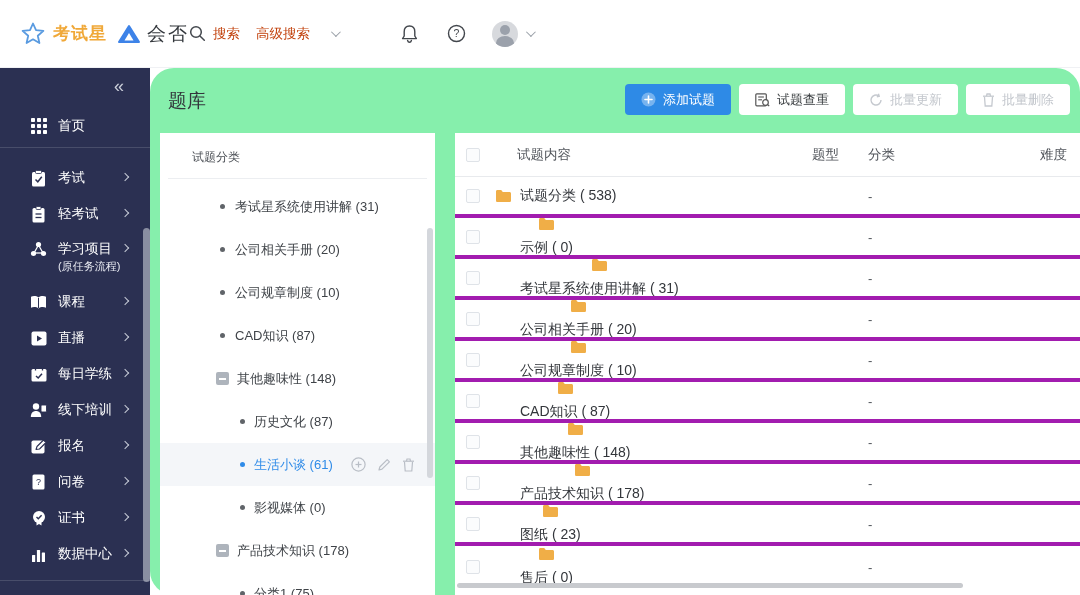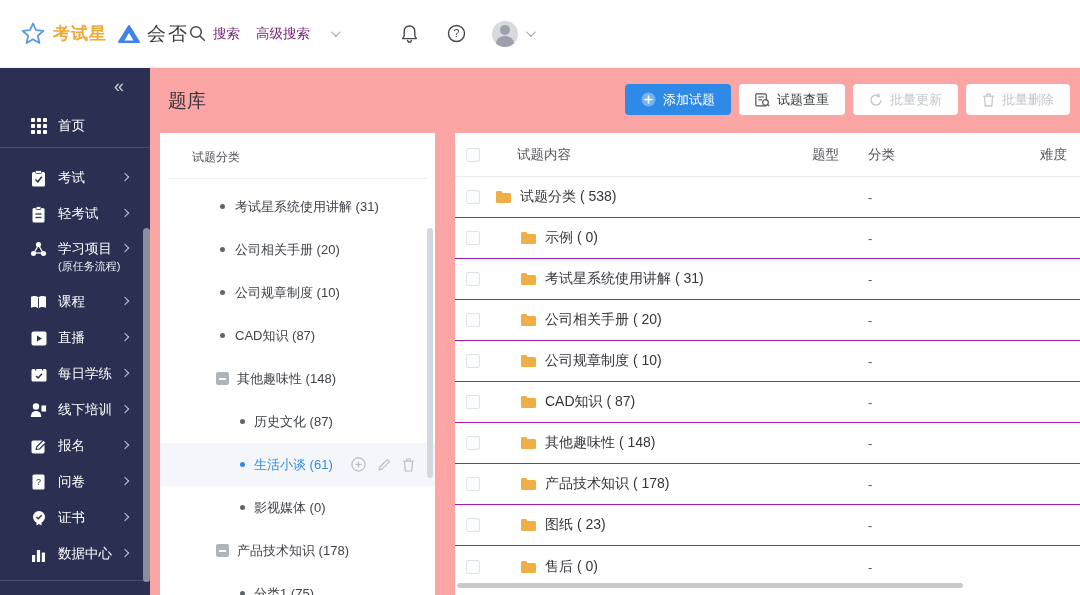--- a/index.html
+++ b/index.html
@@ -9,21 +9,21 @@
 
   
   .topbar { position:absolute; top:0; left:0; width:1080px; height:68px; background:#fff;
             border-bottom:1px solid #f0f1f4; display:flex; align-items:center; z-index:5; }
   .brand { display:flex; align-items:center; margin-left:20px; gap:7px; cursor:pointer; }
   .brand-name { font-size:17px; font-weight:bold; color:#f0a838; letter-spacing:1px; }
   .partner { display:flex; align-items:center; gap:6px; margin-left:10px; }
   .partner-name { font-size:19px; color:#34383d; font-weight:500; letter-spacing:2px; }
   .topbar-right { display:flex; align-items:center; margin-right:18px; }
   .tb-search { display:flex; align-items:center; gap:7px; cursor:pointer; }
-  .tb-label { font-size:13.5px; color:#701a75; }
+  .tb-label { font-size:13.5px; color:#c2410c; }
   .tb-adv { display:flex; align-items:center; gap:21px; margin-left:16px; cursor:pointer; }
   .chev-down { width:7px; height:7px; border-right:1.5px solid #9aa0a8; border-bottom:1.5px solid #9aa0a8;
                transform:rotate(45deg) translateY(-2px); display:inline-block; }
   .tb-bell { margin-left:62px; cursor:pointer; display:flex; }
   .tb-help { margin-left:28px; cursor:pointer; display:flex; }
   .tb-user { margin-left:26px; display:flex; align-items:center; gap:8px; cursor:pointer; }
   .avatar { width:26px; height:26px; border-radius:50%; background:#d7d9dd; position:relative; overflow:hidden; }
   .avatar::before { content:""; position:absolute; width:10px; height:10px; border-radius:50%; background:#9ba1ab; left:8px; top:4px; }
   .avatar::after { content:""; position:absolute; width:18px; height:14px; border-radius:50%; background:#9ba1ab; left:4px; top:15px; }
 
@@ -37,21 +37,21 @@
   .nav-item.tall { height:52px; align-items:flex-start; padding-top:8px; }
   .nav-icon { width:17px; height:17px; margin-left:30px; display:flex; align-items:center; justify-content:center; flex:none; }
   .nav-label { color:#fff; font-size:13.5px; margin-left:11px; white-space:nowrap; }
   .nav-sub { position:absolute; left:58px; top:27px; color:#e8eaf2; font-size:11px; white-space:nowrap; }
   .chev-right { position:absolute; right:22px; top:50%; width:6px; height:6px; margin-top:-4px;
                 border-top:1.5px solid #c6cad6; border-right:1.5px solid #c6cad6; transform:rotate(45deg); }
   .nav-item.tall .chev-right { top:17px; }
   .side-scroll { position:absolute; top:160px; right:0; width:7px; height:354px; background:#a9aebc; opacity:.75; border-radius:4px; cursor:pointer; }
 
   
-  .content { position:absolute; top:68px; left:150px; right:0; bottom:0; background:#fca5a5; }
+  .content { position:absolute; top:68px; left:150px; right:0; bottom:0; background:#86efac;border-radius:24px; }
   .page-title { position:absolute; left:18px; top:20px; font-size:19px; font-weight:500; color:#33363b; }
   .actions { position:absolute; top:16px; right:10px; display:flex; gap:8px; }
   .btn { height:31px; border-radius:4px; display:flex; align-items:center; justify-content:center; gap:7px;
          font-size:13px; padding:0 16px; cursor:pointer; border:none; }
   .btn-primary { background:#2e8ae6; color:#fff; }
   .btn-plain { background:#fff; color:#3c4043;text-align:center; }
   .btn-disabled { background:#fff; color:#c2c6cc; cursor:default; }
 
   .panel { position:absolute; top:65px; bottom:0; background:#fff; }
   .cat-panel { left:10px; width:275px; }
@@ -75,24 +75,24 @@
   .cat-scroll { position:absolute; top:95px; right:2px; width:6px; height:250px; background:#d4d7dc; border-radius:3px; cursor:pointer; }
 
   
   .thead { position:relative; height:44px; border-bottom:1px solid #e8eaed; font-size:13.5px; color:#51555b; }
   .checkbox { position:absolute; left:11px; top:50%; margin-top:-7px; width:14px; height:14px;
               border:1px solid #dfe3e8; border-radius:2px; background:#fbfcfd; cursor:pointer; }
   .col-content { position:absolute; left:62px; top:50%; transform:translateY(-50%); }
   .col-type    { position:absolute; left:357px; top:50%; transform:translateY(-50%); }
   .col-cat     { position:absolute; left:413px; top:50%; transform:translateY(-50%); }
   .col-diff    { position:absolute; left:585px; top:50%; transform:translateY(-50%); }
-  .trow { position:relative; height:41px; border-bottom:1px solid #a21caf; cursor:pointer; }
+  .trow { position:relative; height:41px; border-bottom:4px solid #a21caf; cursor:pointer; }
   .rname { position:absolute; top:50%; transform:translateY(-50%); display:flex; align-items:center; gap:8px;
            font-size:14px; color:#33363b; white-space:nowrap; }
-  .rname.lv0 { left:40px; } .rname.lv1 { left:65px; }
+  .rname.lv0 { left:40px; } .rname.lv1 { left:65px;flex-direction:column; }
   .rcat { position:absolute; left:413px; top:50%; transform:translateY(-50%); font-size:13px; color:#51555b; }
   .h-scroll { position:absolute; top:450px; left:2px; width:506px; height:5px; background:#c8cace; border-radius:3px; cursor:pointer; }
 </style>
 </head>
 <body>
 
 <div class="app">
 
   <header class="topbar">
     <div style="display:flex;align-items:center;">

